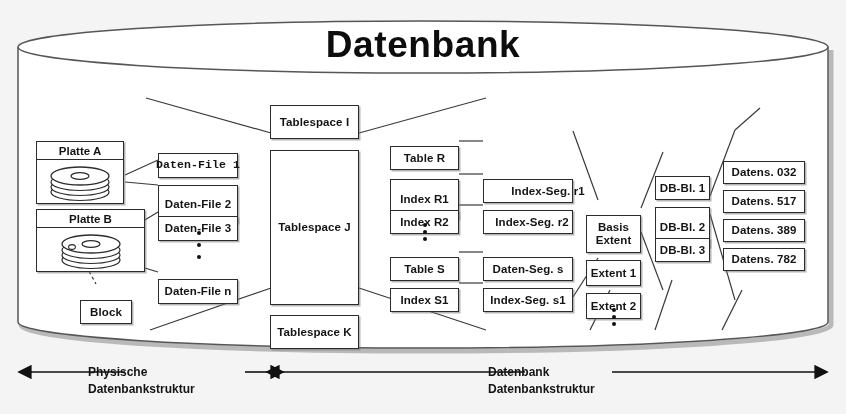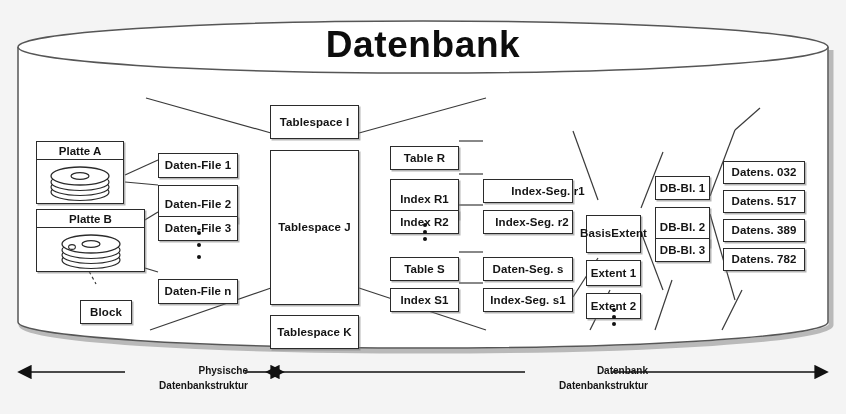--- a/index.html
+++ b/index.html
@@ -24,21 +24,21 @@
     font-family:"Liberation Sans", sans-serif;
     font-size:11.5px;
     font-weight:700;
     color:#141414;
     letter-spacing:.1px;
     white-space:nowrap;
     line-height:1.12;
     text-align:center;
     margin-top:17px;
   }
-  .box.two-line{flex-direction:row;line-height:1.15;}
+  .box.two-line{flex-direction:column;line-height:1.15;}
 
   
   .platte{
     position:absolute;
     box-sizing:border-box;
     background:#ffffff;
     border:1.3px solid #2b2b2b;
     box-shadow:1.5px 1.5px 0 rgba(120,120,120,.55);
   }
   .platte .cap{
@@ -64,23 +64,23 @@
     font-family:"Liberation Sans", sans-serif;
     font-size:37px;
     font-weight:700;
     color:#0d0d0d;
     letter-spacing:.6px;
   }
 
   
   .axiscap{
     position:absolute;
-    text-align:right;
-    font-family:"Liberation Sans", sans-serif;
-    font-size:10px;
+    text-align:left;
+    font-family:"Liberation Sans", sans-serif;
+    font-size:12px;
     font-weight:700;
     color:#141414;
     line-height:1.45;
     white-space:nowrap;
   }
 </style>
 </head>
 <body>
 
 <div id="root">
@@ -169,21 +169,21 @@
         <ellipse cx="33" cy="18" rx="29" ry="8.5" fill="#fff" stroke="#2b2b2b" stroke-width="1.2"></ellipse>
         <ellipse cx="33" cy="12" rx="29" ry="9" fill="#fff" stroke="#2b2b2b" stroke-width="1.3"></ellipse>
         <ellipse cx="33" cy="12" rx="9" ry="3.4" fill="#fff" stroke="#2b2b2b" stroke-width="1.2"></ellipse>
         <ellipse cx="14" cy="15" rx="3.4" ry="2.4" fill="#fff" stroke="#2b2b2b" stroke-width="1.1"></ellipse>
       </svg>
     </div>
   </div>
 
   <div class="box" style="left:80px;top:283px;width:52px;height:24px;">Block</div>
 
-  <div class="box" style="left:158px;top:136px;width:80px;height:25px;">Daten-File 1</div>
+  <div class="box" style="left:158px;top:136px;width:80px;height:25px;font-family:Liberation Mono, monospace;">Daten-File 1</div>
   <div class="box" style="left:158px;top:168px;width:80px;height:38px;text-align:right;">Daten-File 2</div>
   <div class="box" style="left:158px;top:199px;width:80px;height:25px;">Daten-File 3</div>
   <div class="vdots" style="left:196px;top:231px;width:5px;height:28px;">
       <i></i>
       <i></i>
       <i></i>
     </div>
   <div class="box" style="left:158px;top:262px;width:80px;height:25px;">Daten-File n</div>
 
   <div class="box" style="left:270px;top:88px;width:89px;height:34px;">Tablespace I</div>

